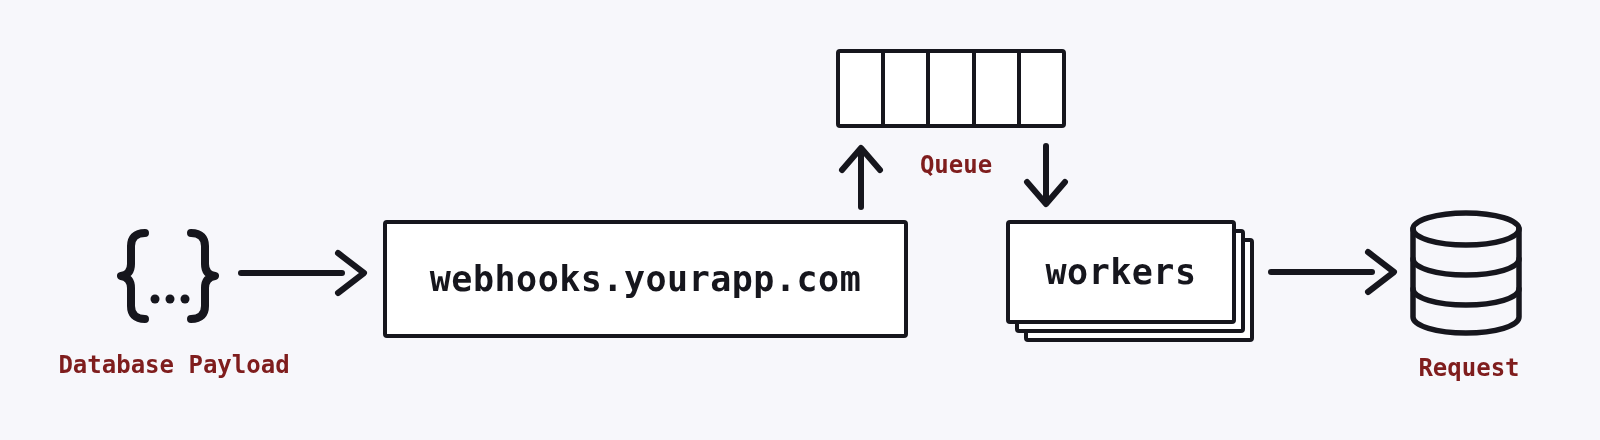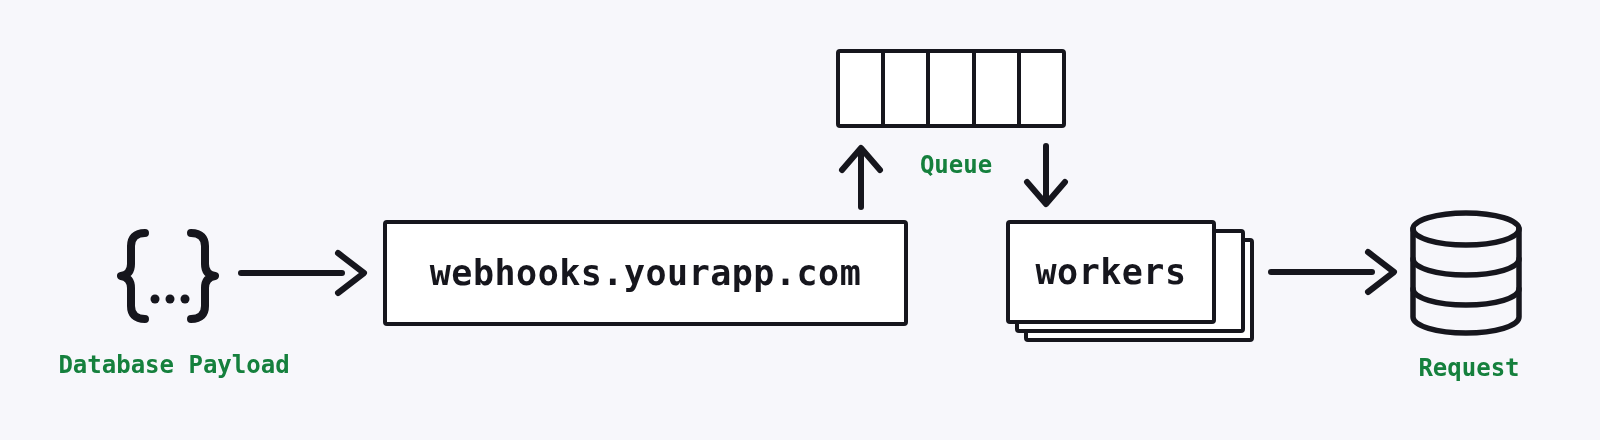--- a/index.html
+++ b/index.html
@@ -28,34 +28,34 @@
     display: flex;
     align-items: center;
     justify-content: center;
   }
   .node-box .node-text {
     font-weight: bold;
     font-size: 35px;
     letter-spacing: 0.5px;
     white-space: nowrap;
   }
-  #webhooks-box { left: 383px; top: 220px; width: 525px; height: 106px; }
+  #webhooks-box { left: 383px; top: 220px; width: 525px; height: 118px; }
 
   
   .stack-layer {
     position: absolute;
     box-sizing: border-box;
     width: 230px; height: 104px;
     background: #ffffff;
     border: 4px solid #16161d;
     border-radius: 4px;
   }
   #workers-layer-3 { left: 1024px; top: 238px; }
   #workers-layer-2 { left: 1015px; top: 229px; }
-  #workers-box     { left: 1006px; top: 220px; width: 210px; height: 104px; }
+  #workers-box     { left: 1006px; top: 220px; width: 230px; height: 104px; }
 
   
   #queue-box {
     position: absolute;
     left: 836px; top: 49px;
     width: 230px; height: 79px;
     box-sizing: border-box;
     background: #ffffff;
     border: 4px solid #16161d;
     border-radius: 4px;
@@ -65,21 +65,21 @@
   .queue-cell + .queue-cell { border-left: 4px solid #16161d; }
 
   
   .mono-label {
     position: absolute;
     transform: translateX(-50%);
     font-weight: bold;
     font-size: 24px;
     line-height: 1;
     white-space: nowrap;
-    color: #15803d;
+    color: #7f1d1d;
   }
   #request-payload-label { left: 174px;  top: 353px; }
   #queue-label           { left: 956px;  top: 153px; }
   #database-label        { left: 1469px; top: 356px; }
 
   svg { display: block; }
 </style>
 </head>
 <body>
 

